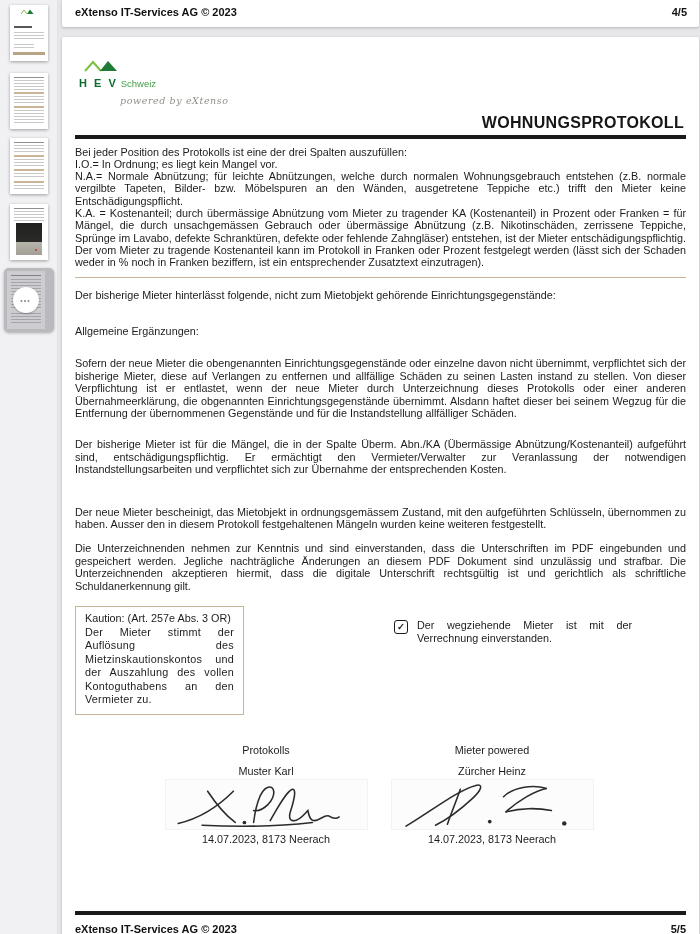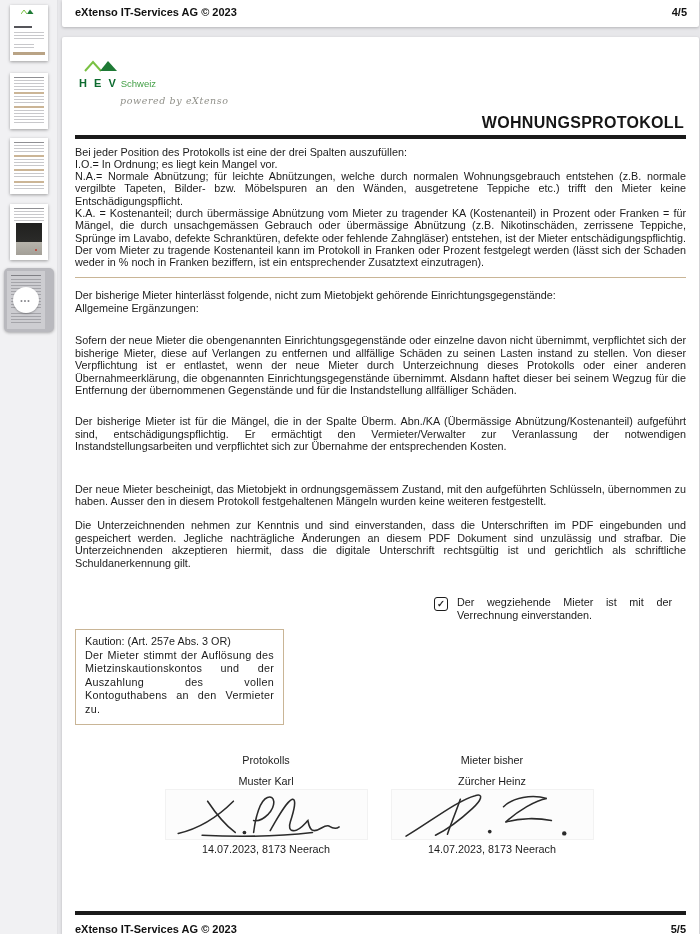--- a/index.html
+++ b/index.html
@@ -74,30 +74,30 @@
   }
   .doc-title{
     position:absolute;right:2px;bottom:3px;font-size:16px;font-weight:bold;
     letter-spacing:.3px;color:#161616;
   }
   .rule{height:3.5px;background:#1a1a1a;}
   .intro{margin-top:7px;font-size:10.8px;line-height:12.3px;text-align:justify;}
   .hr-tan{border:none;border-top:1.5px solid #c9b596;margin:9px 0 0 0;}
   .para{font-size:10.8px;line-height:12.4px;}
   .p-hinterlaesst{margin-top:11px;}
-  .p-allgemein{}
+  .p-allgemein{margin-top:23px;}
   .p-sofern{margin-top:20px;text-align:justify;}
   .p-maengel{margin-top:19px;text-align:justify;}
   .p-bescheinigt{margin-top:30px;text-align:justify;}
   .p-unterzeichnenden{margin-top:12px;text-align:justify;}
   
   .kaution-row{display:flex;align-items:flex-start;margin-top:14px;}
   .kaution-box{
-    width:209px;box-sizing:border-box;border:1.5px solid #c9b596;
-    padding:5px 9px 8px 9px;flex:none;margin-top:46px;
+    width:169px;box-sizing:border-box;border:1.5px solid #c9b596;
+    padding:5px 9px 8px 9px;flex:none;
   }
   .kaution-title{font-size:10.8px;line-height:13px;}
   .kaution-body{font-size:10.8px;line-height:13.4px;text-align:justify;letter-spacing:.25px;margin-top:1px;}
   .consent{margin-left:150px;width:238px;display:flex;gap:9px;margin-top:13px;}
   .checkbox{
     width:12px;height:12px;border:1.6px solid #1c1c1c;border-radius:3px;flex:none;
     display:flex;align-items:center;justify-content:center;
     font-size:9.5px;font-weight:bold;color:#1c1c1c;margin-top:1px;
   }
   .consent-label{font-size:10.8px;line-height:13px;text-align:justify;}
@@ -241,21 +241,21 @@
               <path d="M30 47 C 70 49, 115 48, 150 44"></path>
               <path d="M86 44 C 88 27, 93 9, 101 6 C 109 3, 111 14, 102 24 C 96 30, 90 32, 86 31"></path>
               <path d="M104 42 C 112 28, 122 10, 128 8 C 133 7, 130 20, 126 32 C 124 38, 125 42, 129 42 C 135 43, 141 35, 145 31 C 146 36, 147 42, 152 42 C 158 42, 163 35, 168 37 C 171 39, 175 41, 179 38"></path>
             </g>
             <circle cx="76" cy="44" r="2" fill="#2b2b2b"></circle>
           </svg>
         </div>
         <div class="sig-date">14.07.2023, 8173 Neerach</div>
       </div>
       <div class="sig-col">
-        <div class="sig-role">Mieter bisher</div>
+        <div class="sig-role">Mieter powered</div>
         <div class="sig-name">Zürcher Heinz</div>
         <div class="sig-img">
           <svg width="195" height="46" viewBox="0 0 200 50">
             <g fill="none" stroke="#2b2b2b" stroke-width="1.7" stroke-linecap="round">
               <path d="M6 48 C 30 34, 62 9, 81 4 C 91 1, 88 9, 78 18 C 64 31, 48 42, 38 47"></path>
               <path d="M65 8 C 61 20, 55 34, 51 46"></path>
               <path d="M112 16 C 122 6, 143 2, 159 7 C 147 9, 128 20, 114 33 C 129 28, 149 28, 164 31"></path>
             </g>
             <circle cx="97" cy="43" r="2" fill="#2b2b2b"></circle>
             <circle cx="178" cy="45" r="2.4" fill="#2b2b2b"></circle>

